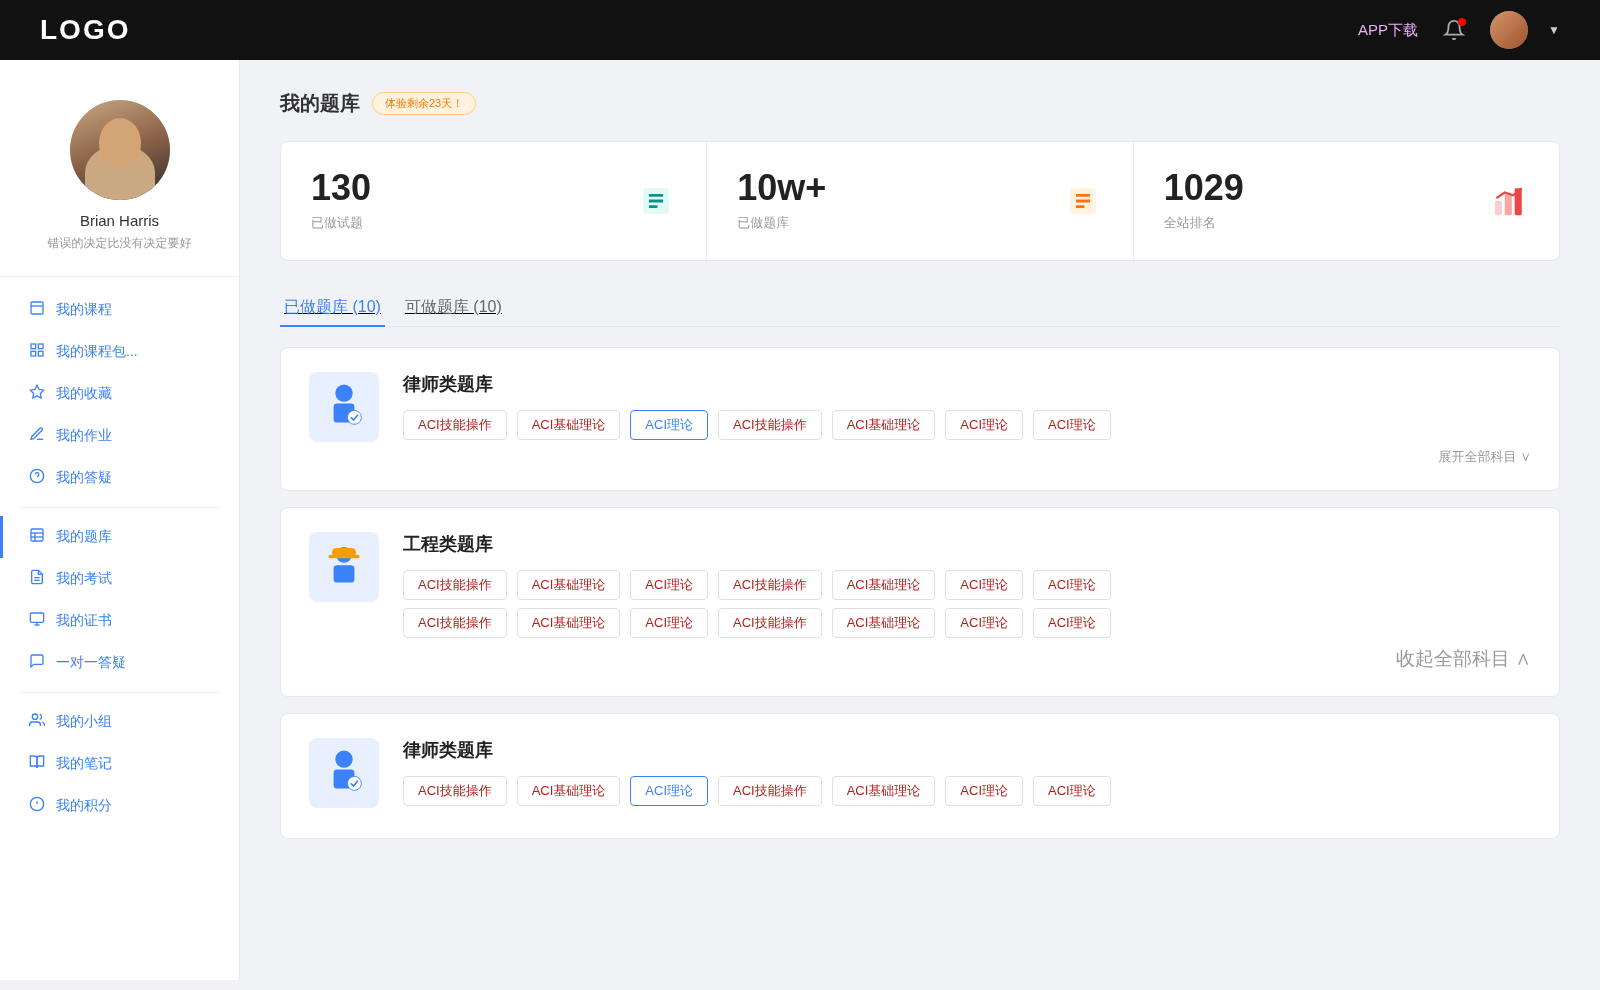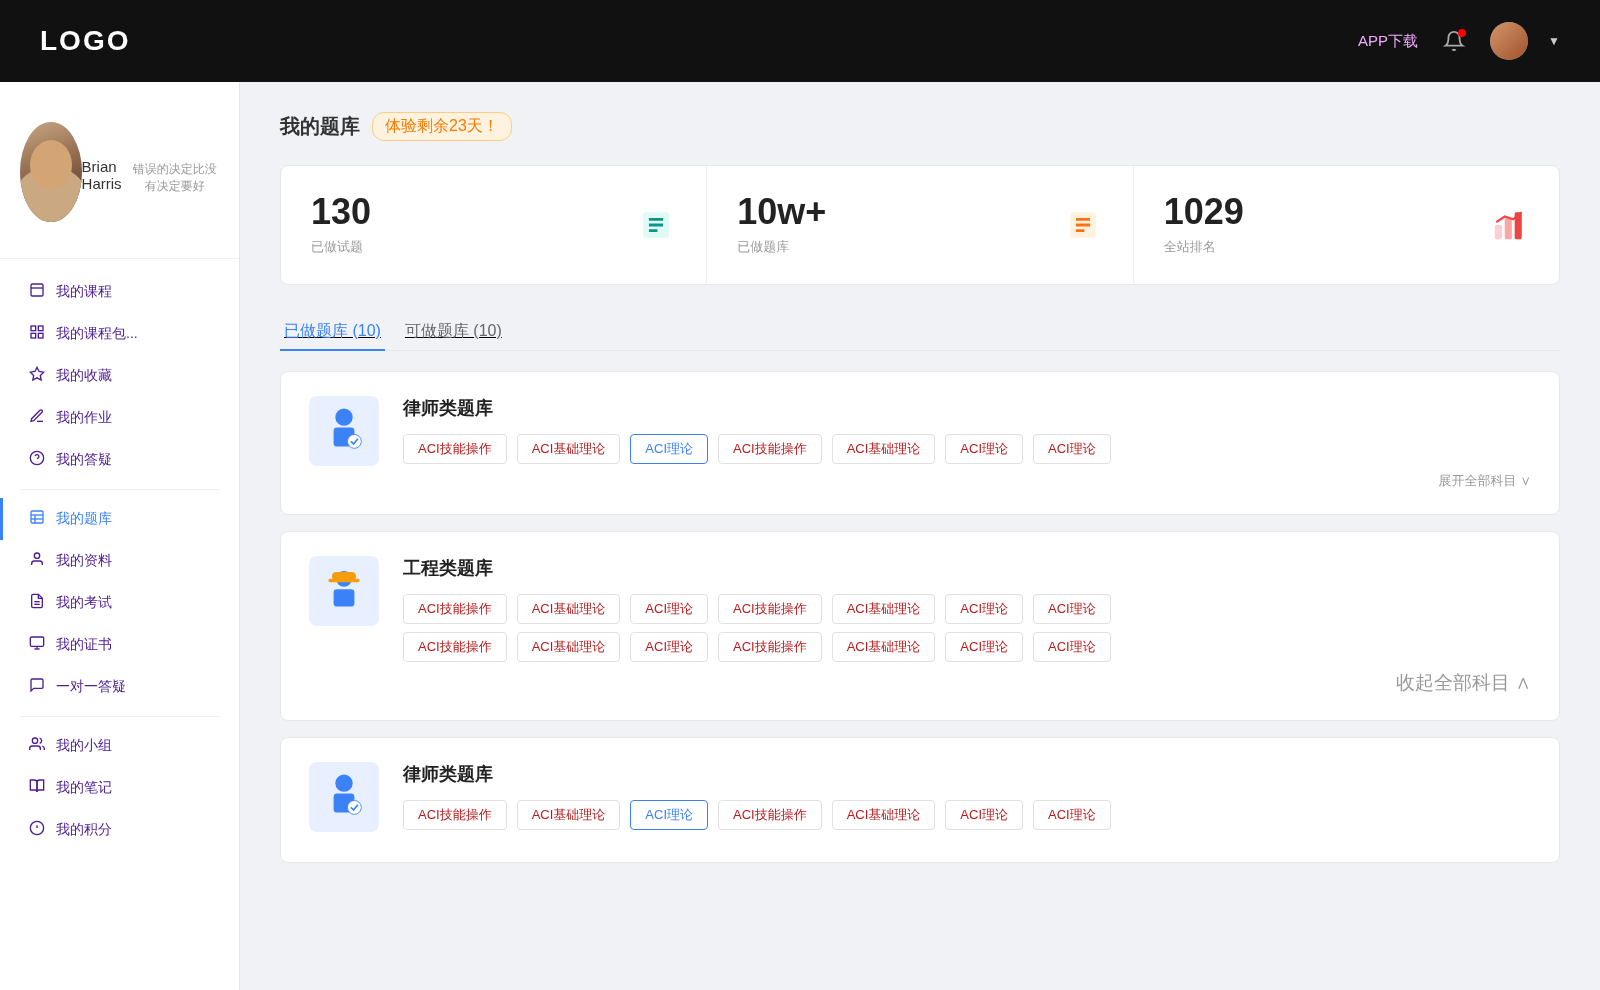--- a/index.html
+++ b/index.html
@@ -1,21 +1,21 @@
 <!DOCTYPE html>
 <html><head>
   <meta charset="utf-8">
   <style>
     * { margin: 0; padding: 0; box-sizing: border-box; }
     body { font-family: -apple-system, BlinkMacSystemFont, 'PingFang SC', 'Microsoft YaHei', sans-serif; background: #f0f2f5; width: 1600px; min-height: 990px; overflow-x: hidden; }
 
     
     .navbar {
       background: #111;
-      height: 82px;
+      height: 60px;
       display: flex;
       align-items: center;
       padding: 0 40px;
       gap: 40px;
     }
     .nav-logo {
       color: white;
       font-size: 28px;
       font-weight: bold;
       letter-spacing: 2px;
@@ -88,20 +88,21 @@
     
     .sidebar {
       width: 240px;
       background: white;
       padding: 20px 0;
       flex-shrink: 0;
       border-right: 1px solid #e8e8e8;
     }
     .profile-section {
       display: flex;
+      flex-direction: column;
       align-items: center;
       padding: 20px 20px 24px;
       border-bottom: 1px solid #f0f0f0;
     }
     .avatar-container {
       width: 100px; height: 100px;
       border-radius: 50%;
       overflow: hidden;
       background: #e0e0e0;
       margin-bottom: 12px;
@@ -145,21 +146,21 @@
     .sidebar-menu {
       padding: 12px 0;
     }
     .menu-item {
       display: flex;
       align-items: center;
       gap: 10px;
       padding: 11px 28px;
       cursor: pointer;
       font-size: 14px;
-      color: #4c1d95;
+      color: #3b82f6;
       position: relative;
     }
     .menu-item.active {
       color: #3b82f6;
       font-weight: 500;
     }
     .menu-item.active::before {
       content: '';
       position: absolute;
       left: 0; top: 0; bottom: 0;
@@ -202,21 +203,21 @@
       font-size: 20px;
       font-weight: 600;
       color: #333;
     }
     .trial-badge {
       background: #fff3e0;
       color: #f57c00;
       border: 1px solid #ffcc80;
       border-radius: 12px;
       padding: 3px 12px;
-      font-size: 16px;
+      font-size: 11px;
     }
 
     
     .stats-row {
       display: flex;
       background: white;
       border-radius: 8px;
       margin-bottom: 28px;
       border: 1px solid #e8e8e8;
       overflow: hidden;
@@ -438,29 +439,20 @@
           <svg width="16" height="16" viewBox="0 0 24 24" fill="none" stroke="currentColor" stroke-width="2">
               <rect x="3" y="3" width="18" height="18" rx="2"></rect>
               <line x1="3" y1="9" x2="21" y2="9"></line>
               <line x1="3" y1="15" x2="21" y2="15"></line>
               <line x1="9" y1="9" x2="9" y2="21"></line>
             </svg>
         </span>
         <span>我的题库</span>
       </div>
 
-      <div class="menu-item">
-        <span class="menu-icon">
-          <svg width="16" height="16" viewBox="0 0 24 24" fill="none" stroke="currentColor" stroke-width="2">
-              <path d="M20 21v-2a4 4 0 0 0-4-4H8a4 4 0 0 0-4 4v2"></path>
-              <circle cx="12" cy="7" r="4"></circle>
-            </svg>
-        </span>
-        <span>我的资料</span>
-      </div>
 
       <div class="menu-item">
         <span class="menu-icon">
           <svg width="16" height="16" viewBox="0 0 24 24" fill="none" stroke="currentColor" stroke-width="2">
               <path d="M14 2H6a2 2 0 0 0-2 2v16a2 2 0 0 0 2 2h12a2 2 0 0 0 2-2V8z"></path>
               <polyline points="14 2 14 8 20 8"></polyline>
               <line x1="16" y1="13" x2="8" y2="13"></line>
               <line x1="16" y1="17" x2="8" y2="17"></line>
             </svg>
         </span>

